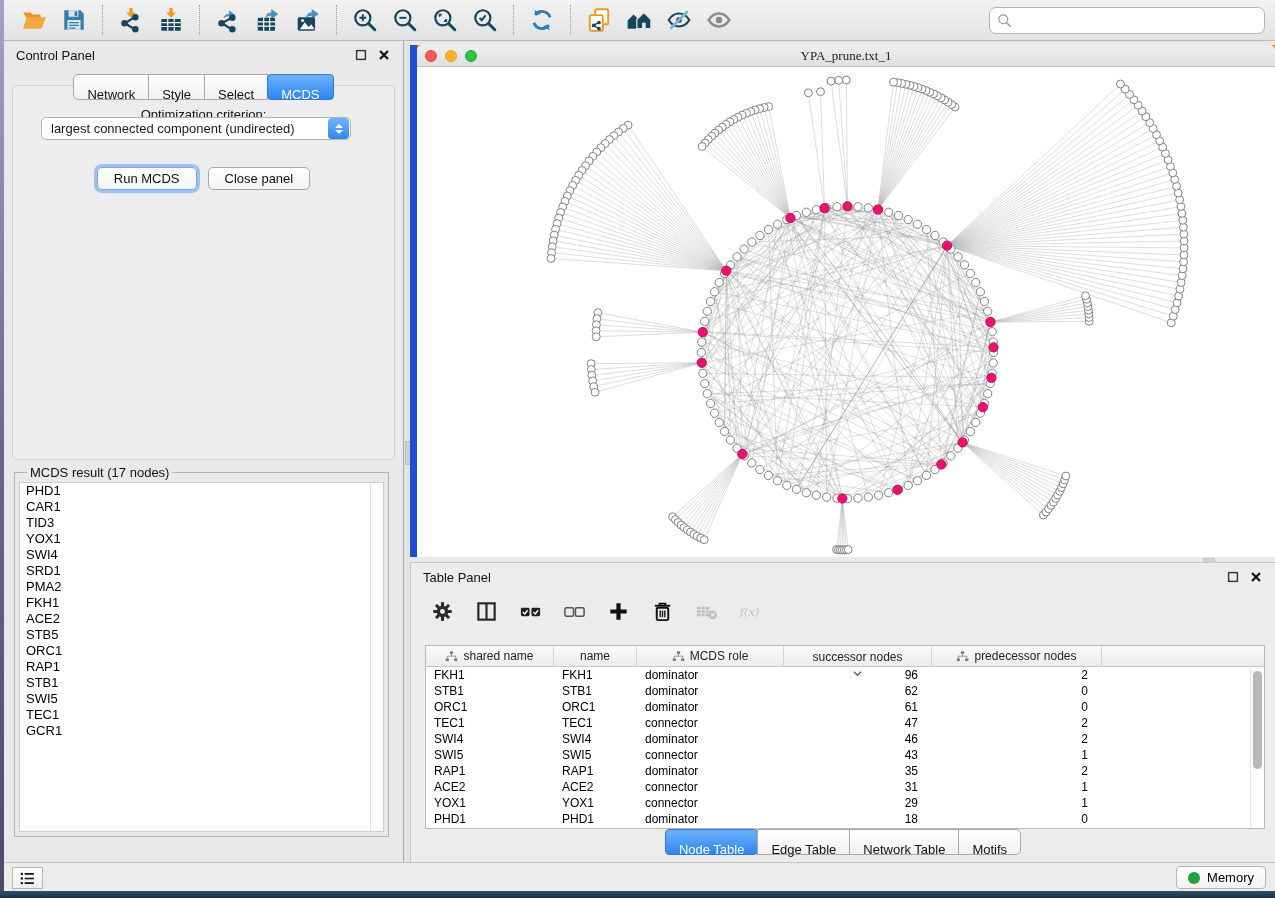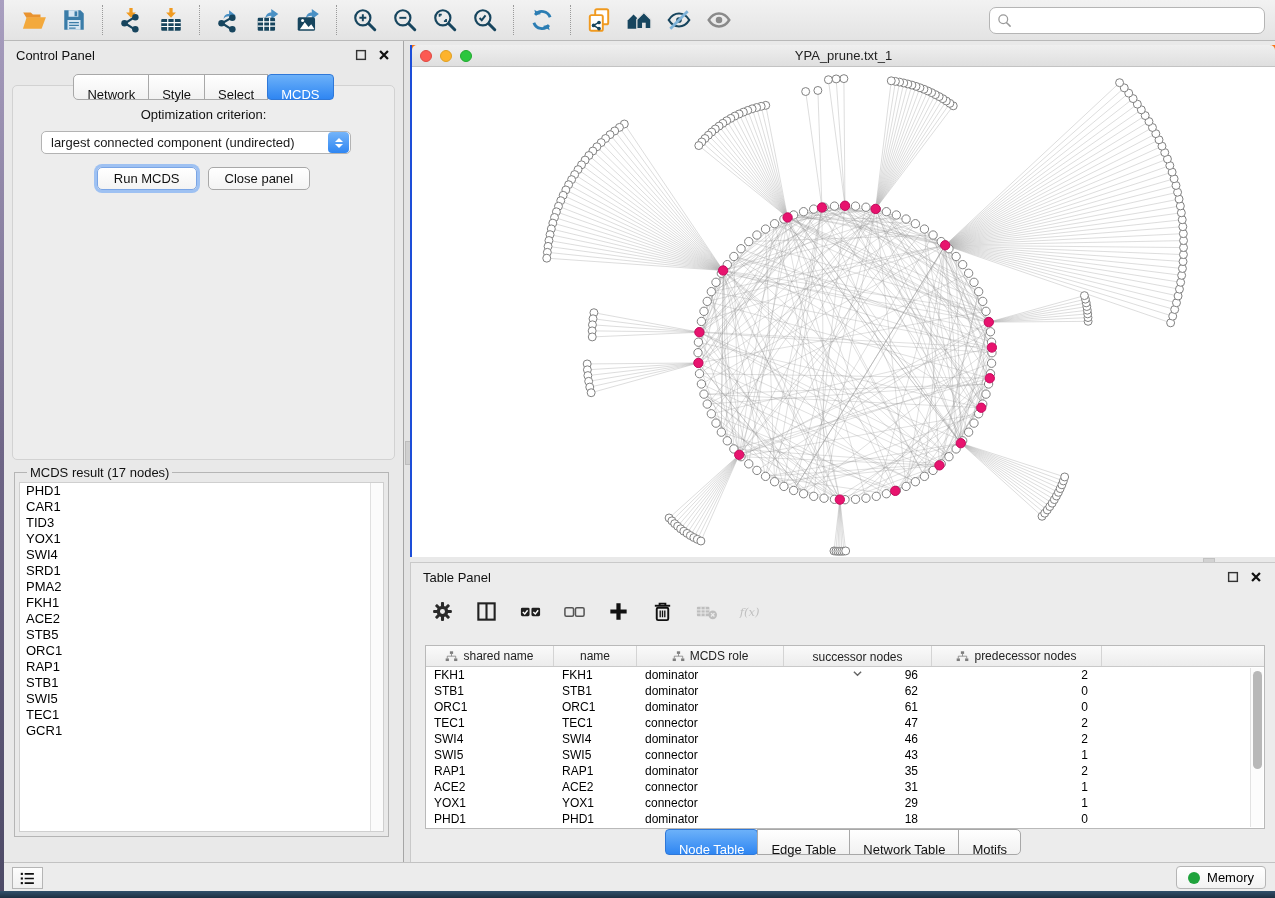--- a/index.html
+++ b/index.html
@@ -30,21 +30,21 @@
   .win-ic svg { width:14px; height:14px; }
 
   .cp-tabs { position:absolute; top:33px; left:0; width:100%; display:flex; justify-content:center; z-index:2; }
   .seg-tab { height:22px; padding:12px 13px; background:linear-gradient(#ffffff,#f1f1f1); border:1px solid #a8a8a8; margin-left:-1px; font-size:13px; font-family:"Liberation Sans",sans-serif; cursor:pointer; color:#111; }
   .seg-tab:first-child { border-radius:5px 0 0 5px; margin-left:0; }
   .seg-tab:last-child { border-radius:0 5px 5px 0; }
   .seg-tab.sel { background:linear-gradient(#6cb1f9,#2f86f2); color:#fff; border-color:#2f78d8; border-radius:4px; }
 
   .cp-pane { position:absolute; left:8px; right:8px; top:44px; height:375px; background:#ededed; border:1px solid #d2d2d2; border-radius:5px; }
   .opt-label { position:absolute; top:66px; width:100%; text-align:center; font-size:13px; color:#111; }
-  .opt-select { position:absolute; left:37px; top:90px; width:310px; height:23px; background:#fff; border:1px solid #b3b3b3; border-radius:5px; display:flex; align-items:center; cursor:pointer; }
+  .opt-select { position:absolute; left:37px; top:76px; width:310px; height:23px; background:#fff; border:1px solid #b3b3b3; border-radius:5px; display:flex; align-items:center; cursor:pointer; }
   .opt-select .val { flex:1; padding:0 9px; font-size:13px; white-space:nowrap; overflow:hidden; }
   .opt-select .stepper { width:21px; height:21px; border-radius:4px; background:linear-gradient(#74b4f9,#2f86f2); margin-right:1px; display:flex; flex-direction:column; align-items:center; justify-content:center; gap:2px; }
   .stepper i { width:0; height:0; border-left:4px solid transparent; border-right:4px solid transparent; display:block; }
   .stepper .up { border-bottom:4px solid #fff; }
   .stepper .dn { border-top:4px solid #fff; }
   .cp-buttons { position:absolute; top:126px; width:100%; display:flex; justify-content:center; gap:11px; }
   .btn { height:23px; padding:0 16px; background:linear-gradient(#ffffff,#f3f3f3); border:1px solid #a8a8a8; border-radius:5px; font-size:13px; font-family:"Liberation Sans",sans-serif; cursor:pointer; color:#111; }
   .btn.focused { box-shadow:0 0 0 3px rgba(92,156,245,.55); border-color:#7aa5e5; }
 
   .mcds-box { position:absolute; left:10px; right:14px; top:424px; height:372px; border:1px solid #b5b5b5; background:transparent; }
@@ -53,21 +53,21 @@
   .mcds-scroll { position:absolute; top:0; right:0; bottom:0; width:13px; background:#fbfbfb; border-left:1px solid #e0e0e0; }
   .mcds-item { font-size:13px; line-height:16px; padding-left:6px; color:#000; }
 
   
   .vsplit { position:absolute; left:399px; top:41px; width:7px; height:821px; background:#e4e4e4; border-left:1px solid #a6a6a6; cursor:col-resize; }
   .vsplit::after { content:""; position:absolute; left:1px; top:400px; width:4px; height:22px; background:#cfcfcf; border:1px solid #bdbdbd; }
   .hsplit { position:absolute; left:406px; top:557px; right:0; height:5px; background:#e9e9e9; cursor:row-resize; }
   .hsplit::after { content:""; position:absolute; right:60px; top:1px; width:10px; height:4px; background:#d2d2d2; border:1px solid #c2c2c2; }
 
   
-  .network-window { position:absolute; left:406px; top:45px; right:0; height:513px; background:#f97316; border-left:2px solid #1d4ed8; }
+  .network-window { position:absolute; left:406px; top:45px; right:0; height:513px; background:#f97316; border-left:7px solid #1d4ed8;font-family:Liberation Serif, serif; }
   .net-titlebar { position:absolute; left:0; top:0; right:0; height:22px; background:linear-gradient(#efefef,#dfdfdf); border-bottom:1px solid #c3c3c3; border-radius:5px 5px 0 0; display:flex; align-items:center; padding:0 8px; }
   .lights { display:flex; gap:8px; }
   .light { width:12px; height:12px; border-radius:50%; display:inline-block; }
   .light.red { background:#fc5a52; border:1px solid #df4a42; }
   .light.yellow { background:#fdb32c; border:1px solid #dfa023; }
   .light.green { background:#2bc63f; border:1px solid #21a92f; }
   .net-title { position:absolute; left:0; right:0; text-align:center; font-size:13px; color:#222; pointer-events:none; }
   .net-canvas { position:absolute; left:0; top:22px; right:0; bottom:0; background:#fff; }
   .net-canvas svg { width:100%; height:100%; display:block; }
 

